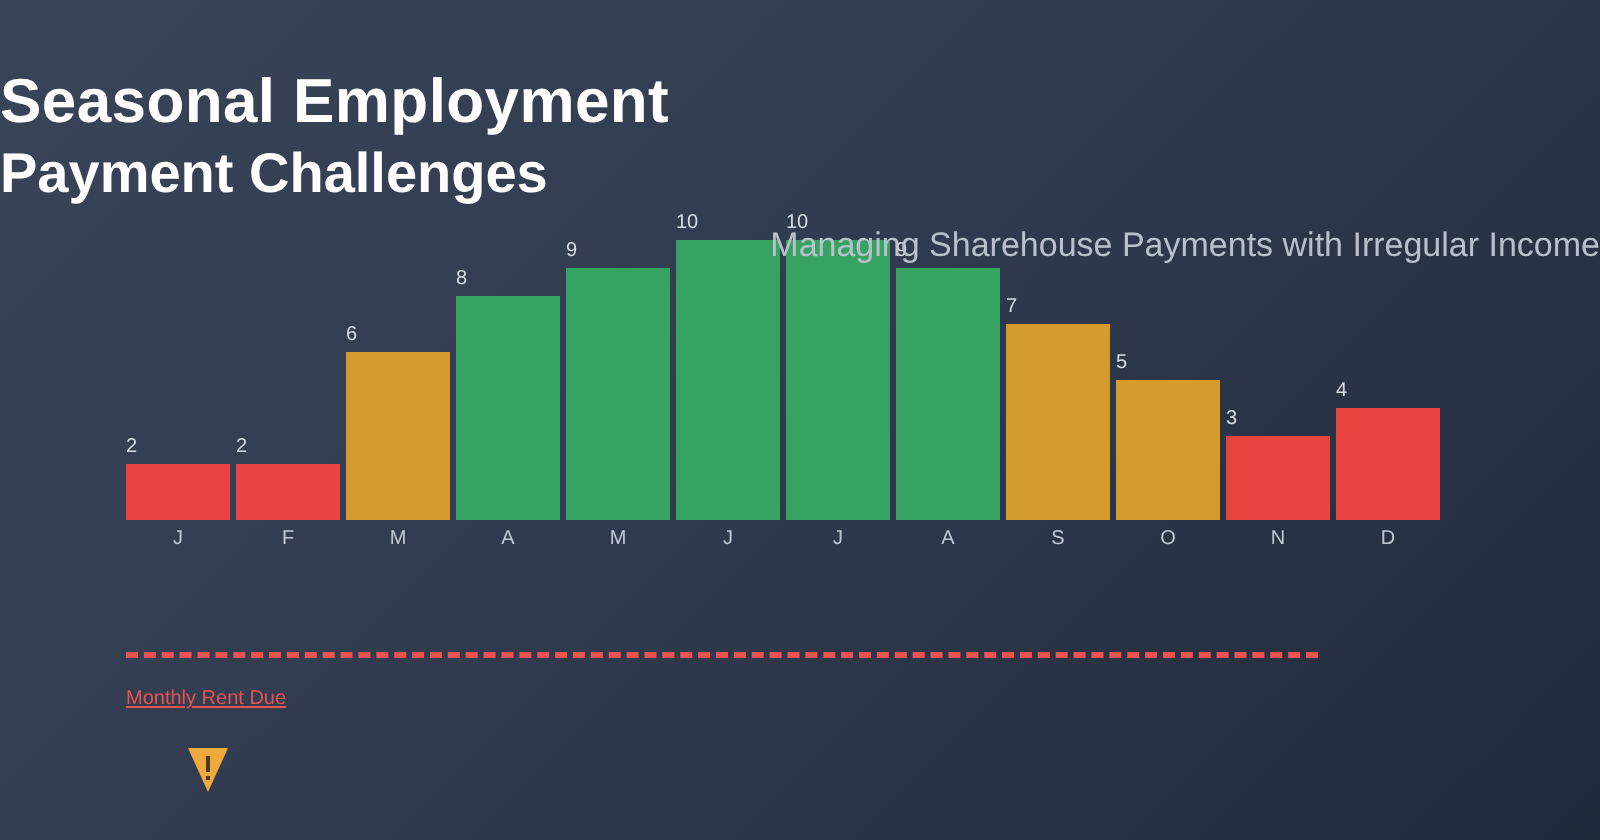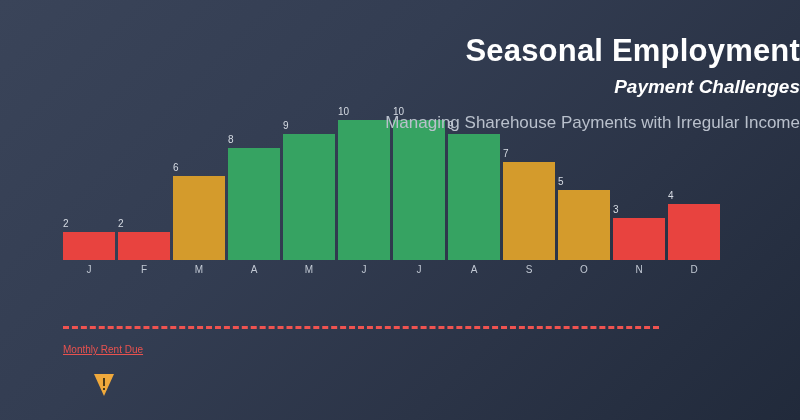--- a/index.html
+++ b/index.html
@@ -19,36 +19,35 @@
     height: 420px;
     background: linear-gradient(135deg, #3a4459 0%, #333d52 38%, #2b3447 68%, #212a3b 100%);
     overflow: hidden;
   }
   
   #title-block {
     position: absolute;
     top: 32px;
     left: 0;
     width: 800px;
-    text-align: right;
+    text-align: left;
   }
   #main-title {
     font-size: 31px;
     font-weight: bold;
     color: #ffffff;
     line-height: 38px;
     letter-spacing: 0.2px;
   }
   #sub-title {
-    font-size: 19px;
+    font-size: 28px;
     font-weight: bold;
     color: #ffffff;
     line-height: 30px;
     margin-top: 2px;
-    font-style: italic;
   }
   #tagline {
     position: absolute;
     top: 112px;
     left: 0;
     width: 800px;
     text-align: right;
     font-size: 17px;
     color: #b9c0cc;
     line-height: 22px;

